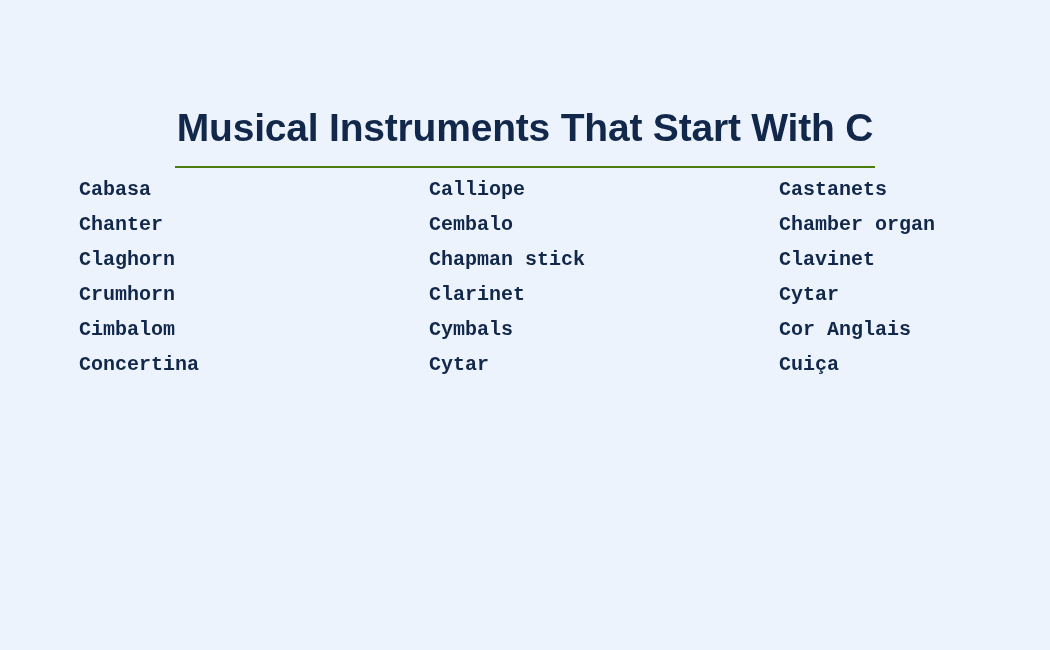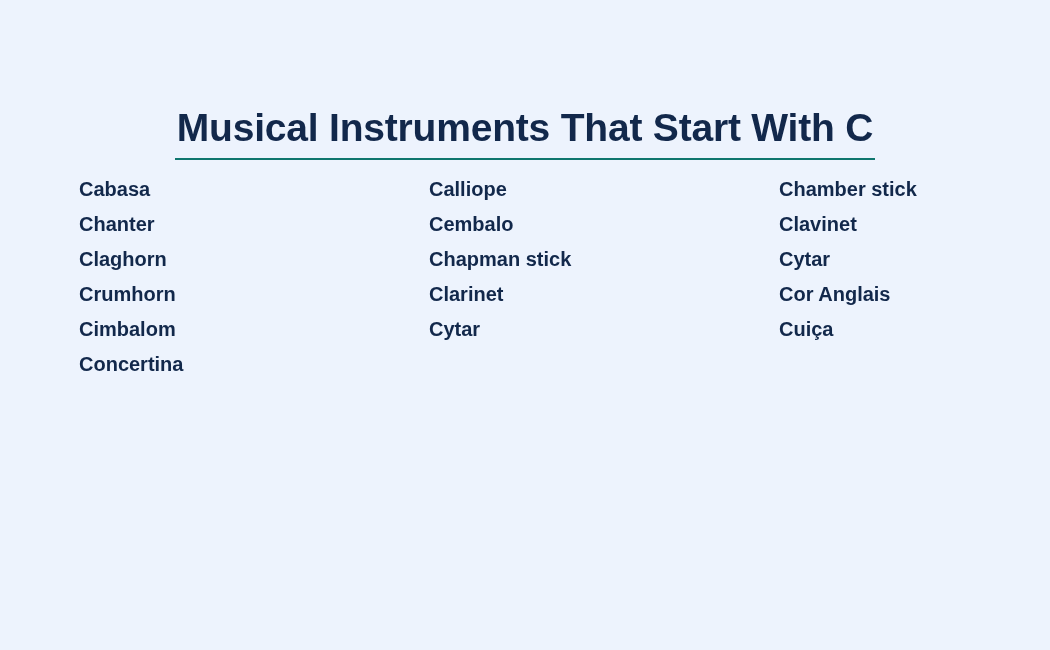--- a/index.html
+++ b/index.html
@@ -30,38 +30,39 @@
     text-align: center;
   }
 
   .page-title {
     display: inline-block;
     font-size: 39px;
     font-weight: bold;
     color: #12284b;
     letter-spacing: -0.2px;
     line-height: 48px;
-    padding: 0 2px 6px 2px;
-    border-bottom: 2px solid #0f766e;
+    padding: 0 2px 14px 2px;
+    border-bottom: 2px solid #4d7c0f;
     white-space: nowrap;
   }
 
   .columns {
     position: absolute;
     top: 172px;
     left: 79px;
     width: 920px;
     display: flex;
     flex-direction: row;
     align-items: flex-start;
   }
 
   .column {
     width: 350px;
     flex: 0 0 350px;
+    font-family: Liberation Mono, monospace;
   }
   .column:last-child {
     width: 220px;
     flex: 0 0 220px;
   }
 
   .item {
     font-size: 20px;
     font-weight: bold;
     color: #12284b;
@@ -88,25 +89,27 @@
       <div class="item">Crumhorn</div>
       <div class="item">Cimbalom</div>
       <div class="item">Concertina</div>
     </div>
 
     <div class="column">
       <div class="item">Calliope</div>
       <div class="item">Cembalo</div>
       <div class="item">Chapman stick</div>
       <div class="item">Clarinet</div>
+      <div class="item">Cymbals</div>
       <div class="item">Cytar</div>
     </div>
 
     <div class="column">
-      <div class="item">Chamber stick</div>
+      <div class="item">Castanets</div>
+      <div class="item">Chamber organ</div>
       <div class="item">Clavinet</div>
       <div class="item">Cytar</div>
       <div class="item">Cor Anglais</div>
       <div class="item">Cuiça</div>
     </div>
 
   </div>
 </div>
 
 </body></html>

